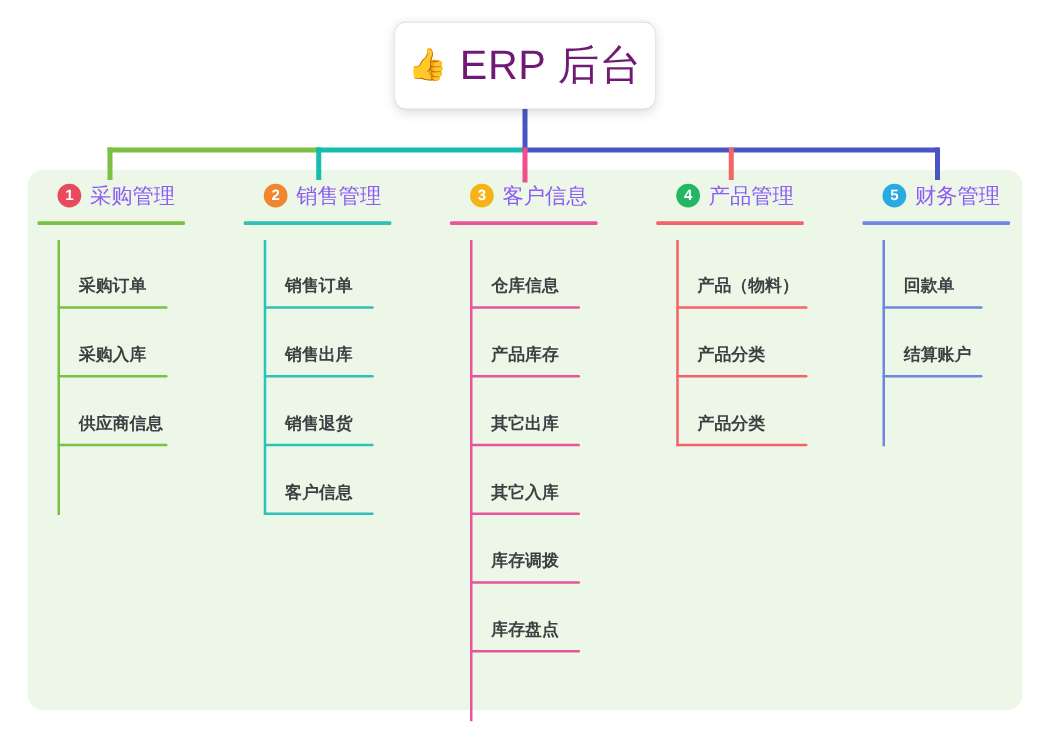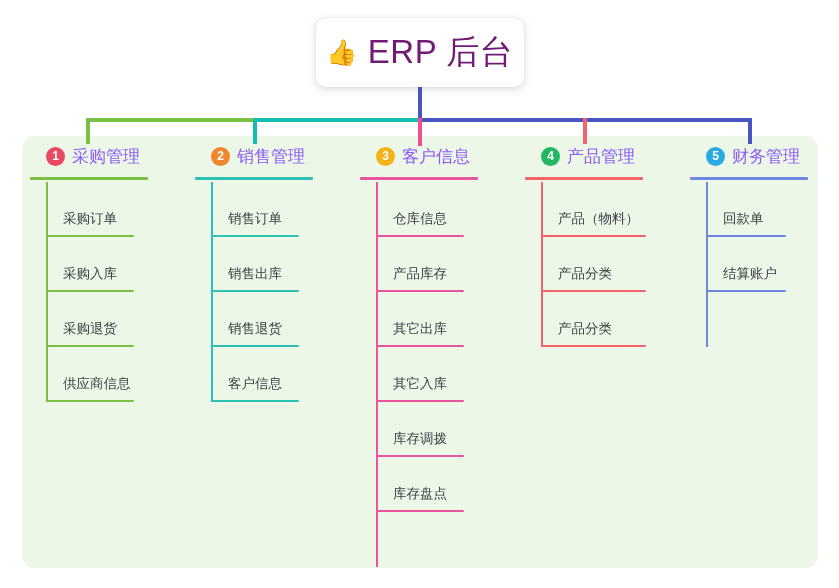--- a/index.html
+++ b/index.html
@@ -91,21 +91,21 @@
     font-size: 17px;
     color: #8b5cf6;
     white-space: nowrap;
   }
   .head-rule {
     height: 3px;
     margin-top: 8px;
     border-radius: 1px;
   }
 
-  .items { position: relative; margin-top: 2px; }
+  .items { position: relative; margin-top: 12px; font-weight: bold; }
   .spine {
     position: absolute;
     left: 16px;
     top: 0;
     width: 2px;
   }
   .item {
     position: relative;
     height: 55px;
   }
@@ -160,24 +160,20 @@
           <div class="spine" style="background: rgb(123, 192, 67); height: 220px;"></div>
           <div class="item">
             <span class="label">采购订单</span>
             <div class="rule" style="background: rgb(123, 192, 67); width: 88px;"></div>
           </div>
           <div class="item">
             <span class="label">采购入库</span>
             <div class="rule" style="background: rgb(123, 192, 67); width: 88px;"></div>
           </div>
           <div class="item">
-            <span class="label">采购退货</span>
-            <div class="rule" style="background: rgb(123, 192, 67); width: 88px;"></div>
-          </div>
-          <div class="item">
             <span class="label">供应商信息</span>
             <div class="rule" style="background: rgb(123, 192, 67); width: 88px;"></div>
           </div>
         </div>
       </div>
       <div class="column" style="left: 195px; width: 152px;">
         <div class="col-head">
           <span class="badge" style="background: rgb(240, 134, 45);">2</span>
           <span class="col-title">销售管理</span>
         </div>

